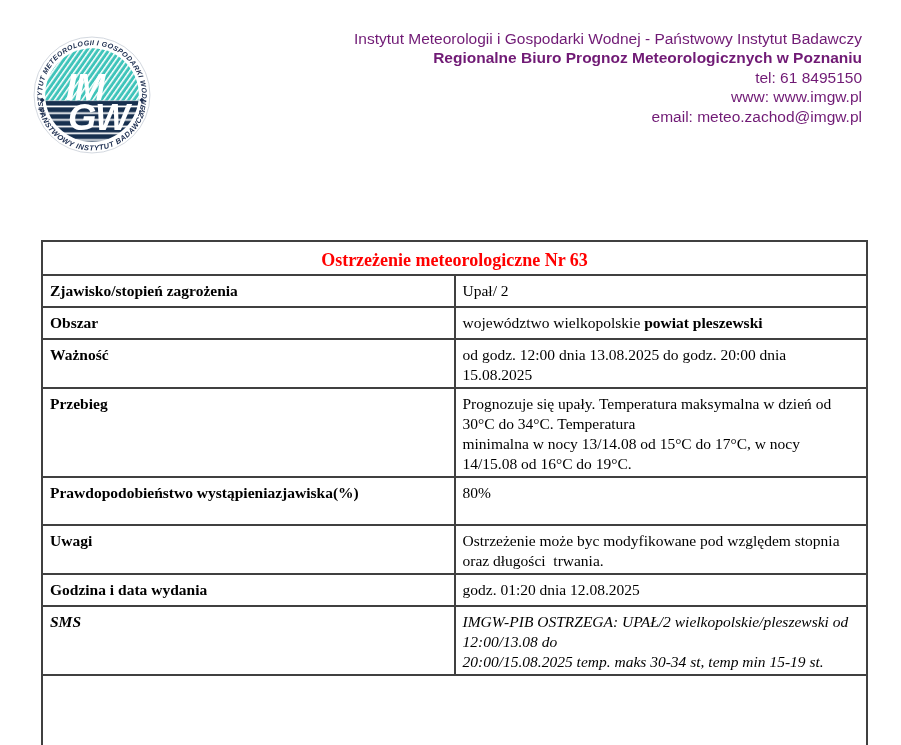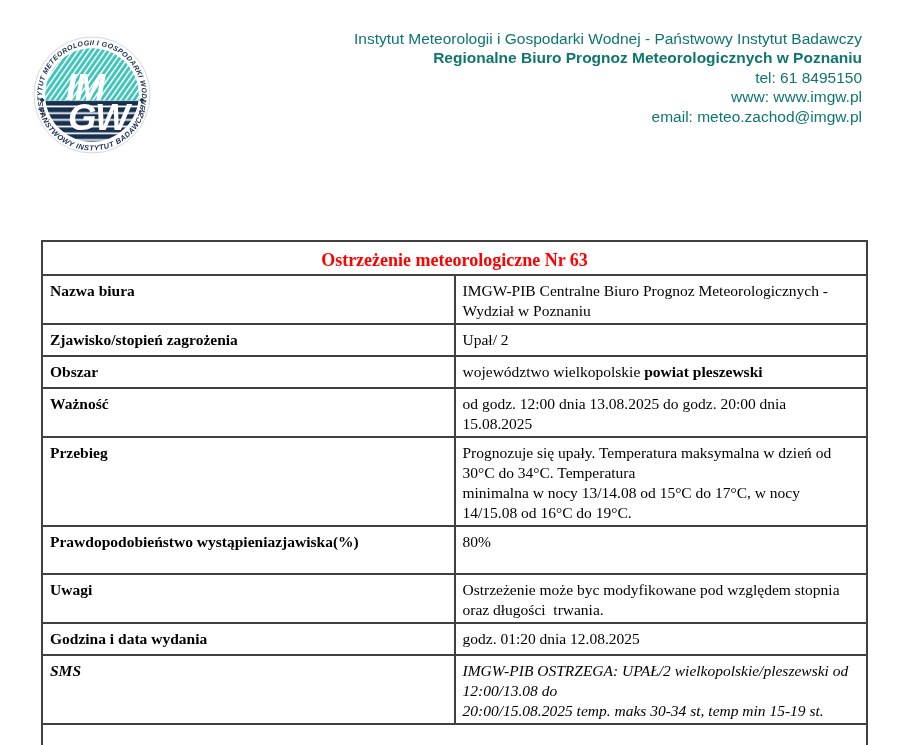--- a/index.html
+++ b/index.html
@@ -1,21 +1,21 @@
 <!DOCTYPE html>
 <html><head>
 <meta charset="utf-8">
 <style>
   html,body{margin:0;padding:0;background:#ffffff;}
   .page{position:relative;width:901px;height:745px;background:#ffffff;overflow:hidden;
         font-family:"Liberation Sans",sans-serif;}
 
   
   .org-block{position:absolute;top:29px;right:39px;text-align:right;
-             color:#0f766e;font-size:15.5px;line-height:19.4px;}
+             color:#701a75;font-size:15.5px;line-height:19.4px;}
   .org-block .bold{font-weight:bold;}
 
   
   .logo{position:absolute;left:33px;top:36px;width:118px;height:118px;font-style:italic;}
   .logo svg{width:100%;height:100%;display:block;}
   .ringtext{font-family:"Liberation Sans",sans-serif;font-weight:600;fill:#1b2c4e;}
   .monogram{font-family:"Liberation Sans",sans-serif;font-weight:bold;fill:#ffffff;}
 
   
   .wtable{position:absolute;left:41px;top:240px;width:827px;
@@ -77,24 +77,20 @@
     <div>tel: 61 8495150</div>
     <div>www: www.imgw.pl</div>
     <div>email: meteo.zachod@imgw.pl</div>
   </div>
 
   <table class="wtable">
     <tbody>
         <tr class="h34">
       <td colspan="2" class="title-cell">Ostrzeżenie meteorologiczne Nr 63</td>
     </tr>
-    <tr class="h34">
-      <td class="lbl">Nazwa biura</td>
-      <td>IMGW-PIB Centralne Biuro Prognoz Meteorologicznych - Wydział w Poznaniu</td>
-    </tr>
     <tr class="h32">
       <td class="lbl">Zjawisko/stopień zagrożenia</td>
       <td>Upał/ 2</td>
     </tr>
     <tr class="h32">
       <td class="lbl">Obszar</td>
       <td><span>województwo wielkopolskie </span><span class="bseg">powiat pleszewski</span></td>
     </tr>
     <tr class="h32">
       <td class="lbl">Ważność</td>

